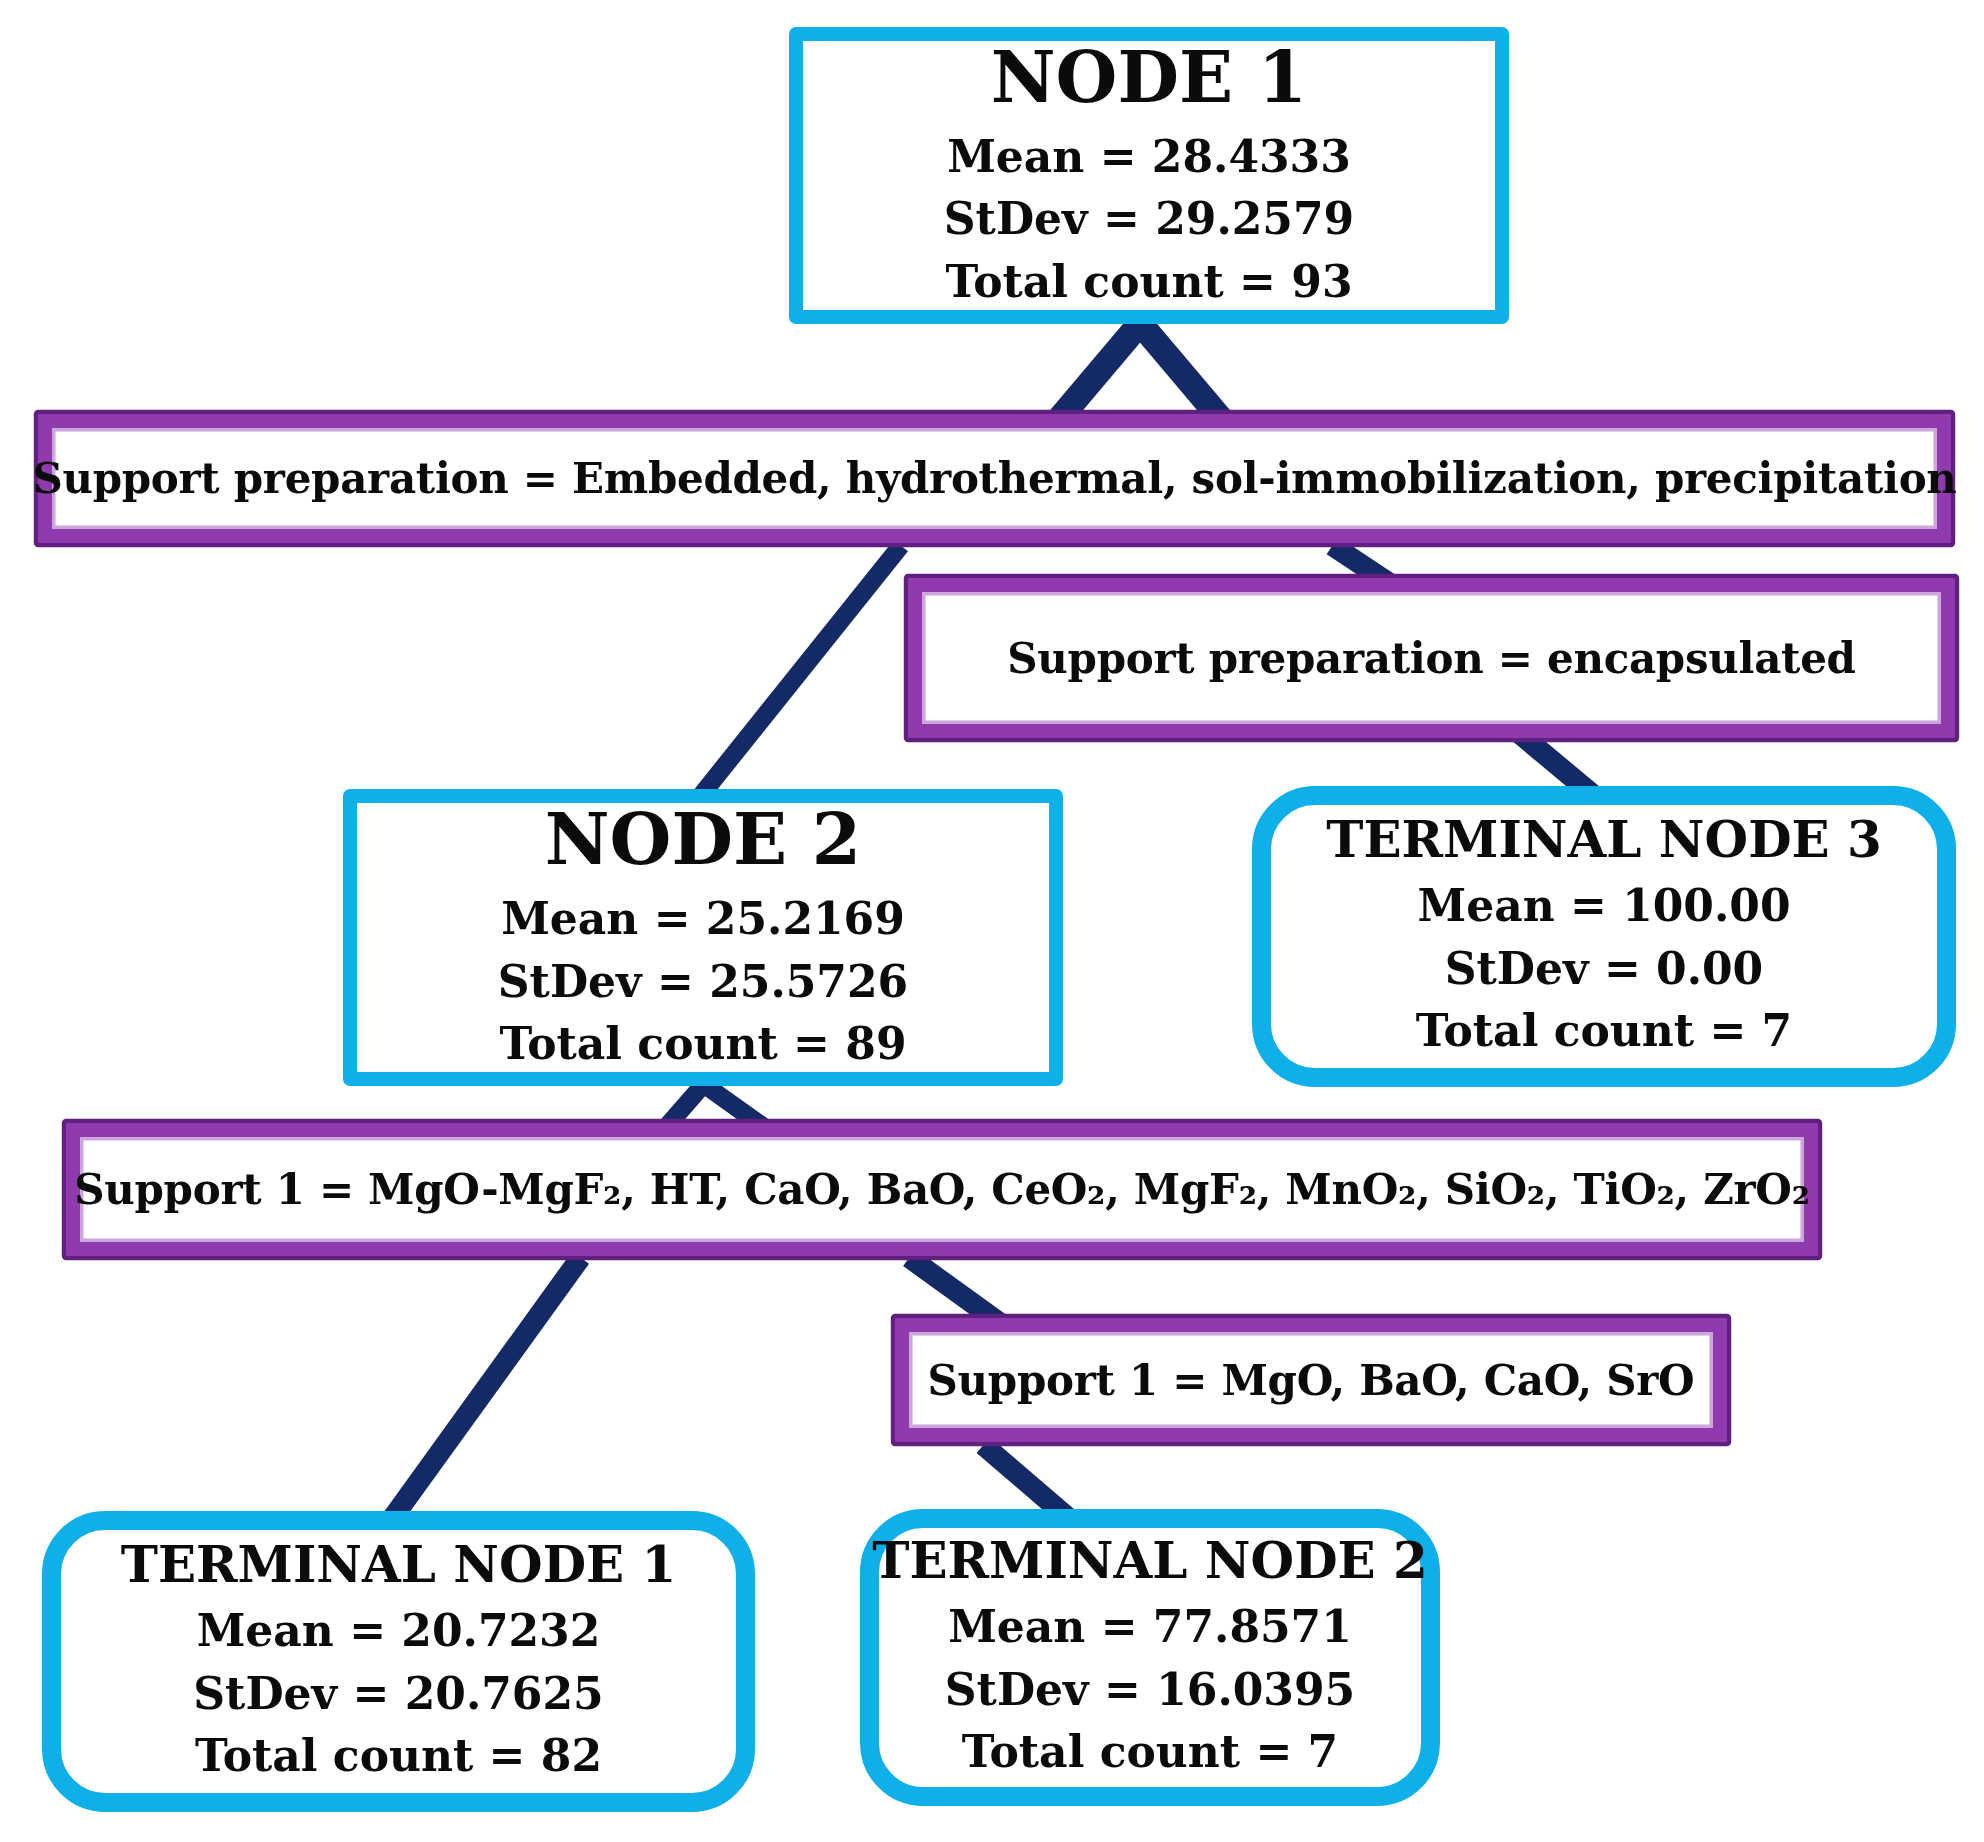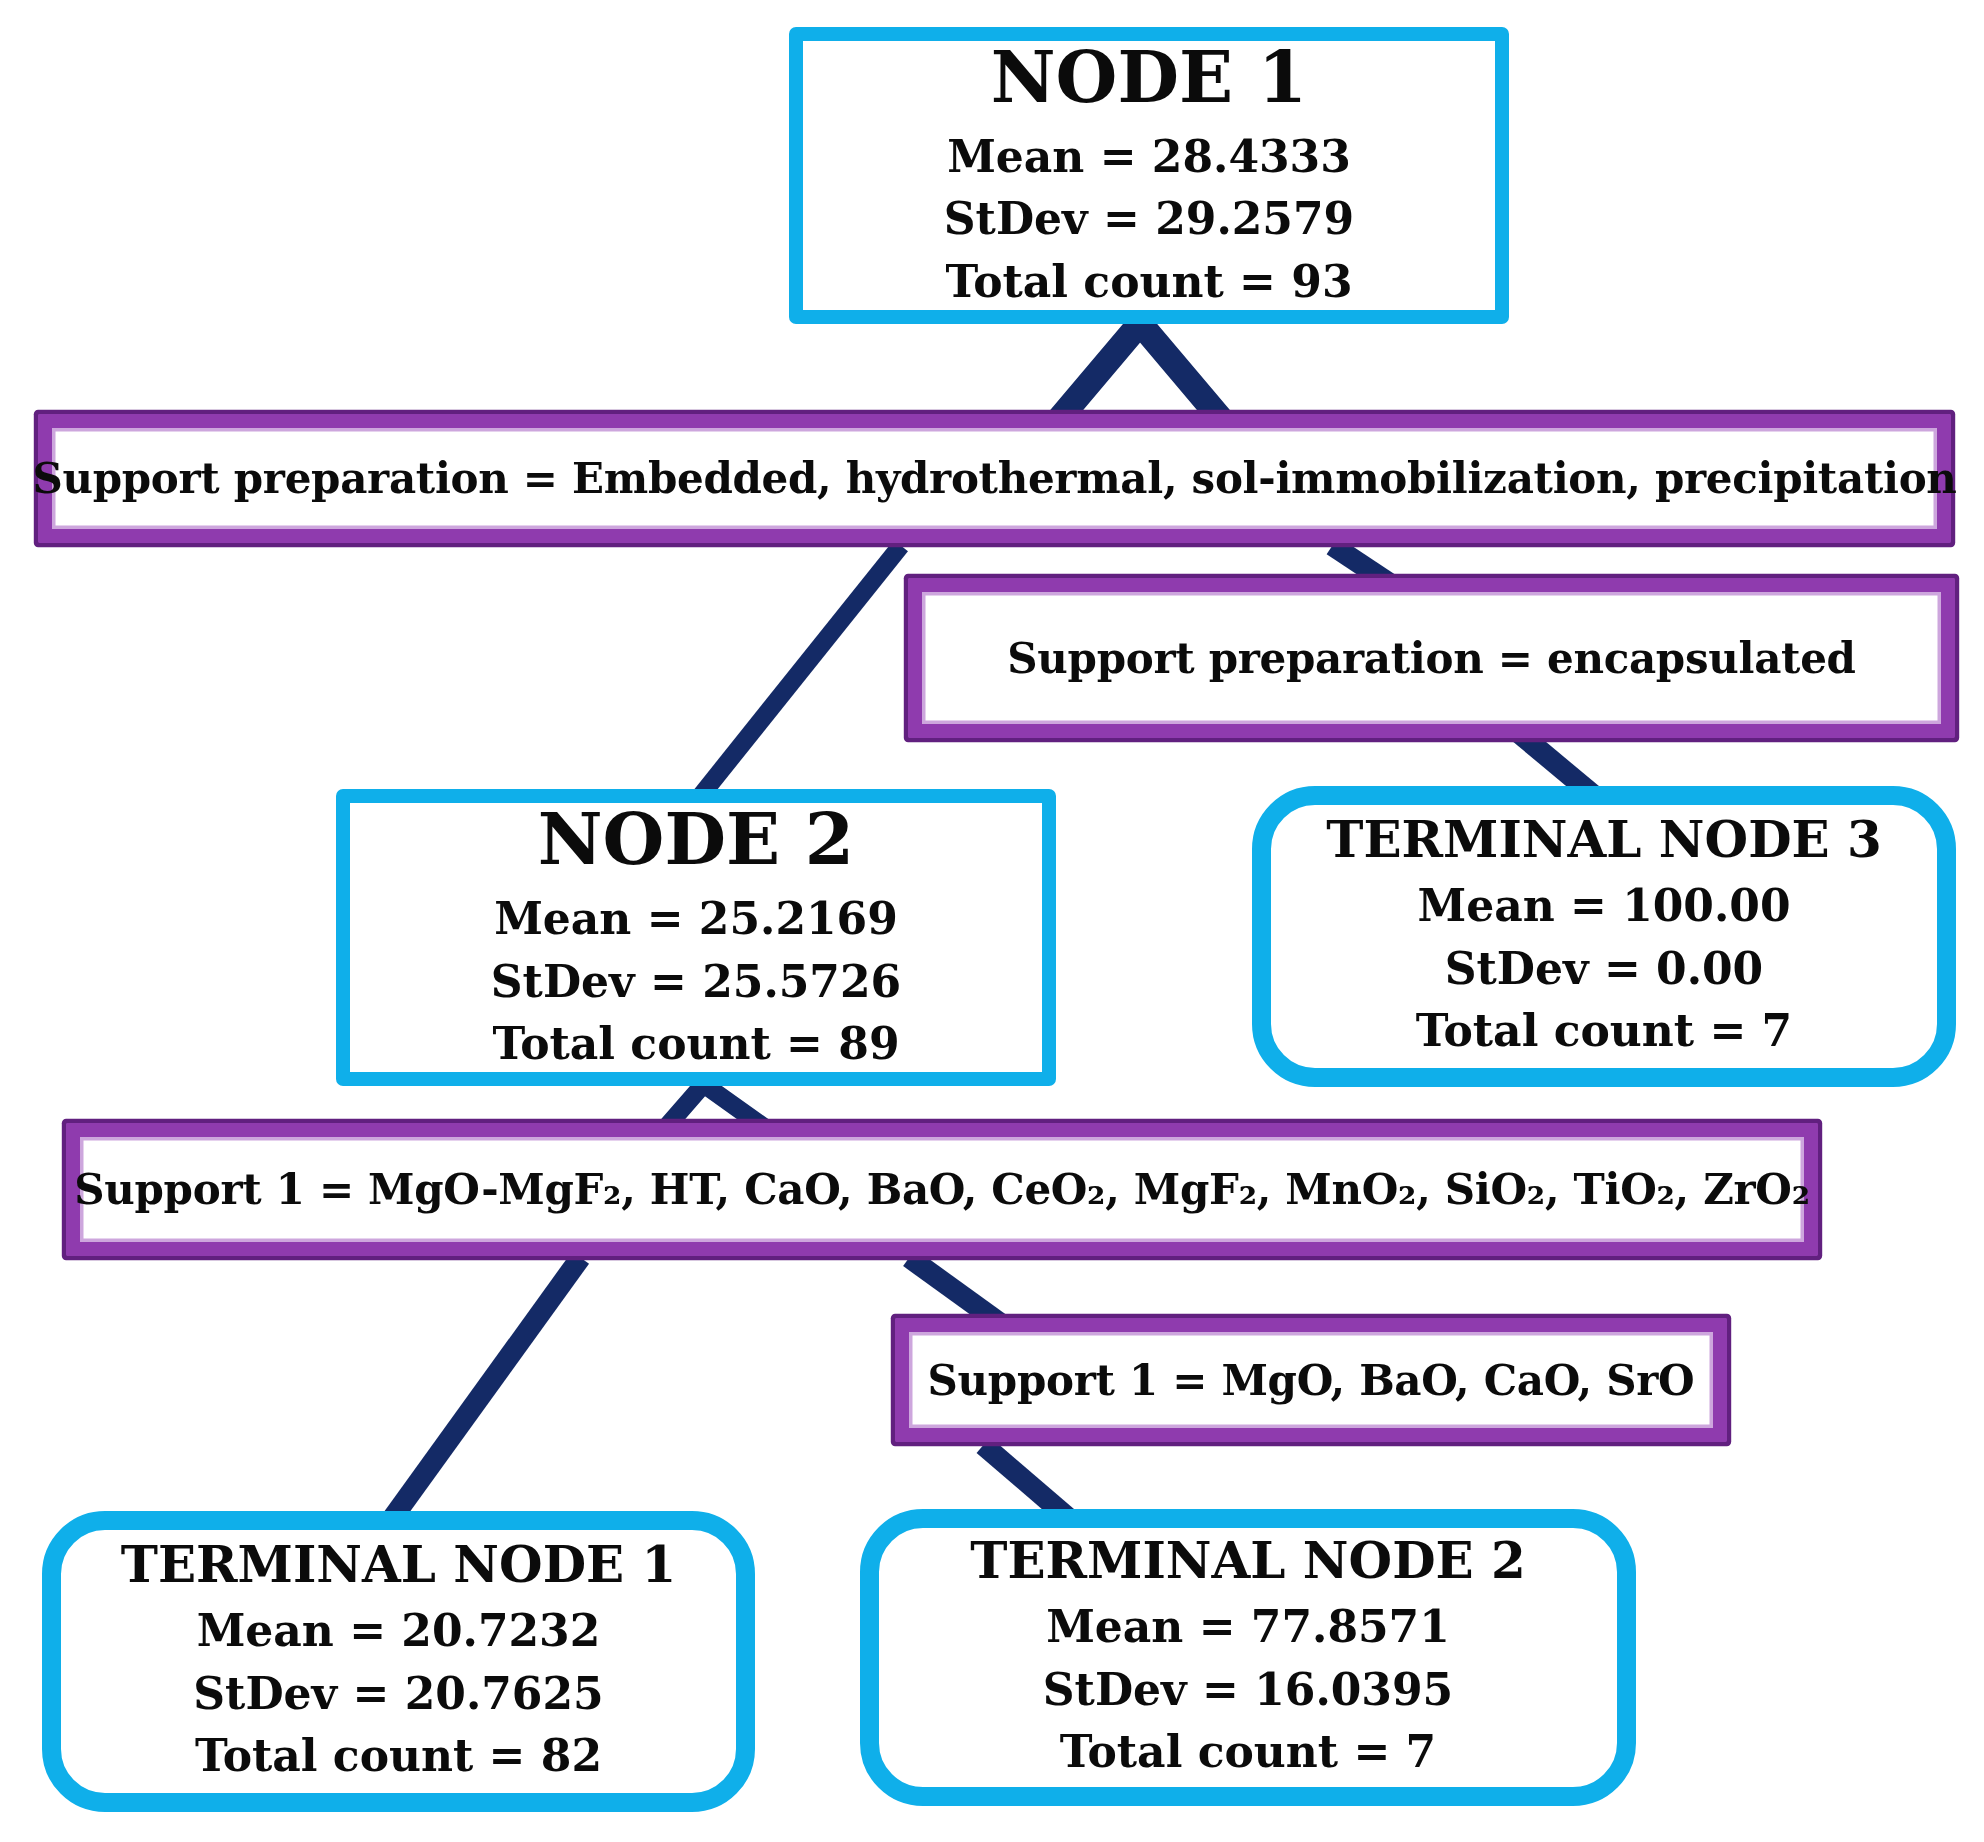--- a/index.html
+++ b/index.html
@@ -38,26 +38,26 @@
 
   .title{font-weight:700;font-size:71px;line-height:1.15;margin-bottom:7px;white-space:nowrap;}
   .terminal .title{font-size:50px;}
   .stat{font-weight:700;font-size:44px;line-height:1.42;white-space:nowrap;}
   .split-label{font-weight:700;font-size:42px;letter-spacing:-0.3px;white-space:nowrap;}
 
   
   #node1    {left:789px;top:26.6px;  width:720px;height:297px;}
   #split1   {left:38px;  top:414px; width:1913px;height:129px;}
   #split2   {left:908px;top:578px; width:1047px;height:160px;}
-  #node2    {left:336px; top:789px;width:720px;height:297px;}
+  #node2    {left:343px; top:789px;width:720px;height:297px;}
   #terminal3{left:1252px;top:786px;width:704px;height:301px;}
   #split3   {left:66px;  top:1123px;width:1752px;height:133px;}
   #split4   {left:895px;top:1318px;width:832px;height:124px;}
   #terminal1{left:42px;  top:1511px;width:713px;height:301px;}
-  #terminal2{left:860px;top:1509px;width:776px;height:297px;}
+  #terminal2{left:860px;top:1509px;width:580px;height:297px;}
 </style>
 </head>
 <body>
 
 <div id="canvas">
 
   <svg id="edges" width="1985" height="1843" viewBox="0 0 2838 2635">
     <polyline class="edge" points="1515,598 1630,462 1745,598" stroke-width="36"></polyline>
     <line class="edge" x1="1288" y1="780" x2="1000" y2="1140" stroke-width="26"></line>
     <line class="edge" x1="1905" y1="780" x2="1988" y2="835" stroke-width="30"></line>

